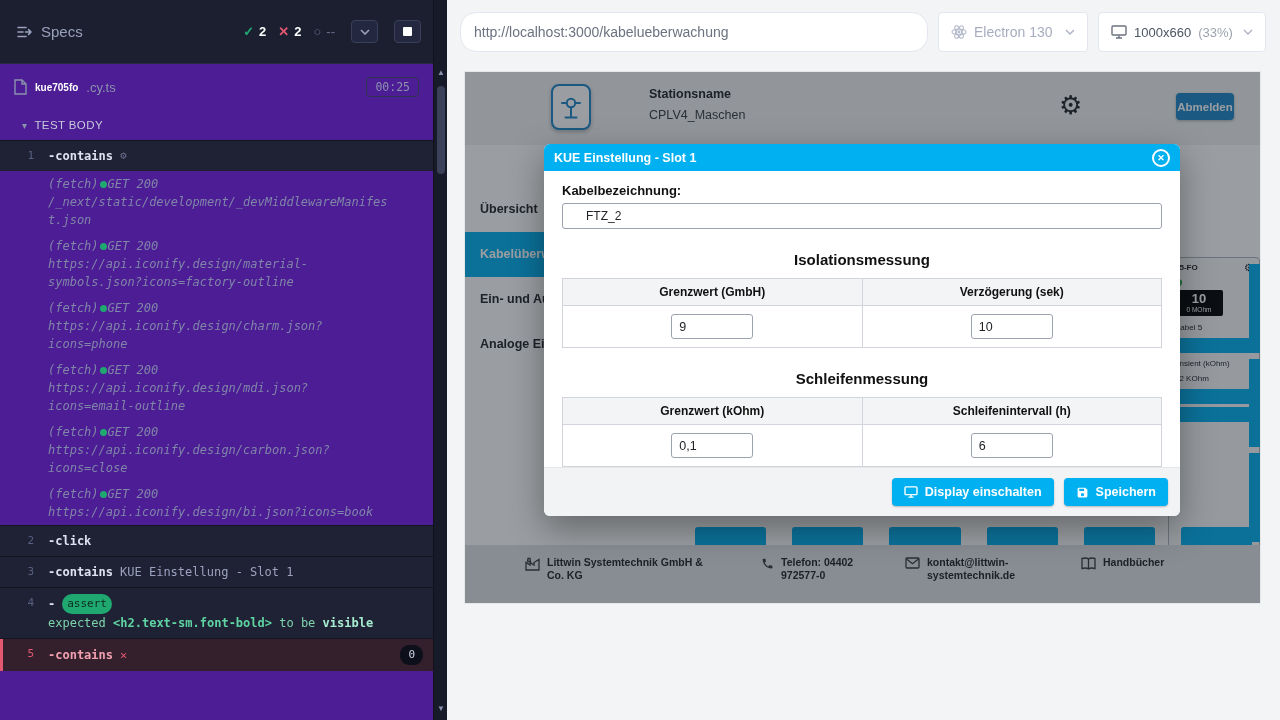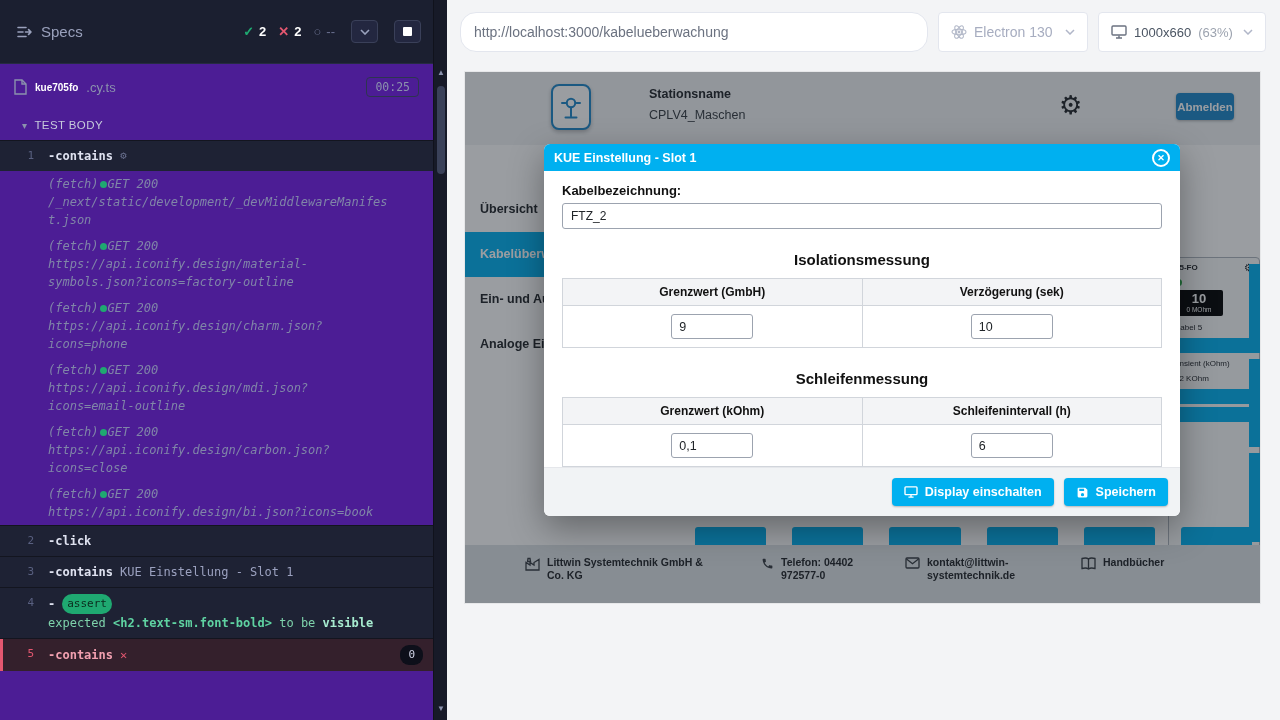--- a/index.html
+++ b/index.html
@@ -99,21 +99,21 @@
 
   .aut-overlay{position:absolute;inset:0;background:rgba(26,31,40,.44);z-index:5}
 
   
   .modal{position:absolute;left:79px;top:72px;width:636px;background:#fff;border-radius:6px;z-index:10;box-shadow:0 12px 34px rgba(0,0,0,.35);overflow:hidden}
   .modal-header{height:27px;background:#00b0f0;display:flex;align-items:center;padding:0 10px;color:#fff}
   .modal-title{font-weight:bold;font-size:12.5px}
   .modal-close{margin-left:auto;width:18px;height:18px;border:2px solid #fff;border-radius:50%;display:flex;align-items:center;justify-content:center;font-size:9px;font-weight:bold;cursor:pointer}
   .modal-body{padding:12px 18px 0 18px}
   .field-label{font-weight:bold;font-size:13px;color:#111;margin-bottom:5px}
-  .field-input{width:100%;height:26px;border:1px solid #9ca3af;border-radius:3px;padding:0 8px;font-size:12px;font-family:"Liberation Sans",sans-serif;color:#212529;outline:none}
+  .field-input{width:100%;height:26px;border:1px solid #9ca3af;border-radius:3px;padding:0 23px;font-size:12px;font-family:"Liberation Sans",sans-serif;color:#212529;outline:none}
   .sect-title{text-align:center;font-weight:bold;font-size:15px;color:#111;margin:22px 0 10px 0}
   table.mtable{width:100%;border-collapse:collapse;border:1px solid #d1d5db}
   .mtable th{background:#f3f4f6;border:1px solid #d1d5db;font-weight:bold;font-size:12px;color:#111;padding:6px 4px;text-align:center;width:50%}
   .mtable td{border:1px solid #d1d5db;padding:8px;text-align:center}
   .cell-input{width:82px;height:25px;border:1px solid #9ca3af;border-radius:3px;padding:0 7px;font-size:12.5px;font-family:"Liberation Sans",sans-serif;color:#212529;outline:none}
   .modal-footer{margin-top:0;background:#f1f3f5;border-top:1px solid #e5e7eb;padding:10px 12px;display:flex;justify-content:flex-end;gap:10px}
   .cyan-btn{display:flex;align-items:center;gap:7px;background:#00b0f0;color:#fff;font-weight:bold;font-size:12.5px;border:none;border-radius:4px;padding:7px 12px;box-shadow:0 1px 2px rgba(0,0,0,.25);cursor:pointer;font-family:"Liberation Sans",sans-serif}
 </style>
 </head>
 <body>
@@ -303,21 +303,21 @@
               <path d="M1 1l4 4 4-4"></path>
             </svg>
           </span>
       </div>
       <div class="tb-box viewport-box">
         <svg width="16" height="14" viewBox="0 0 16 14" fill="none" stroke="#6b7280" stroke-width="1.4">
             <rect x="1" y="1" width="14" height="9" rx="1"></rect>
             <path d="M5 13h6M8 10.5v2.5"></path>
           </svg>
         <span class="vp-size">1000x660</span>
-        <span class="vp-zoom">(63%)</span>
+        <span class="vp-zoom">(33%)</span>
         <span class="tb-chevron">
             <svg width="10" height="6" viewBox="0 0 10 6" fill="none" stroke="currentColor" stroke-width="1.5">
               <path d="M1 1l4 4 4-4"></path>
             </svg>
           </span>
       </div>
     </div>
 
     <div class="aut">
 

